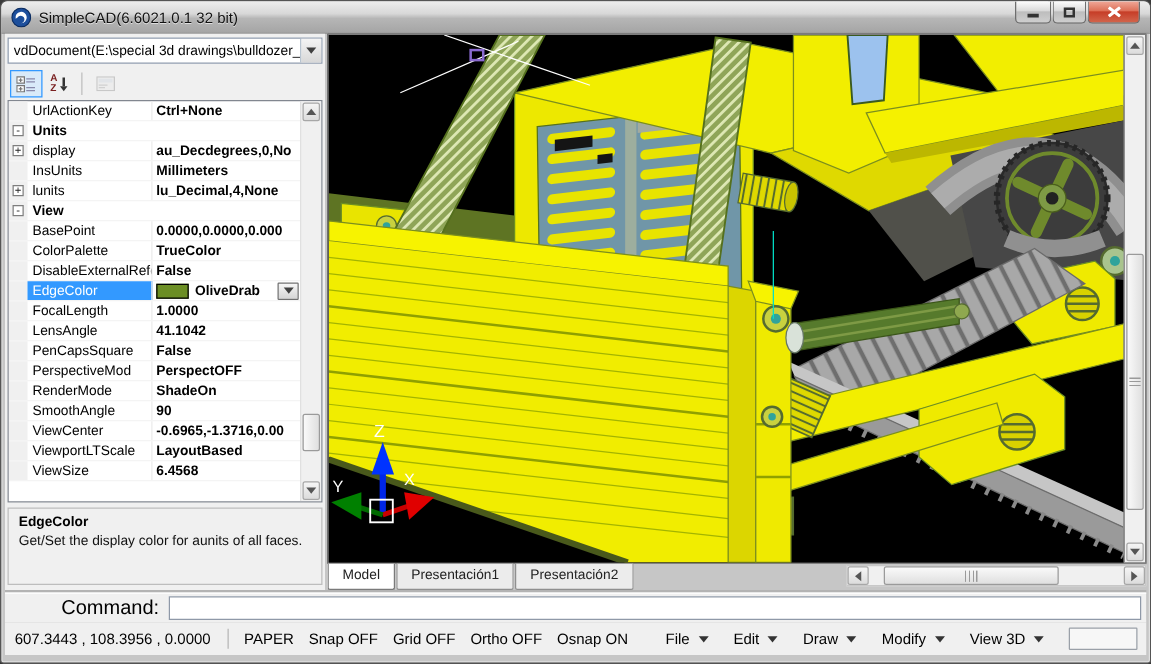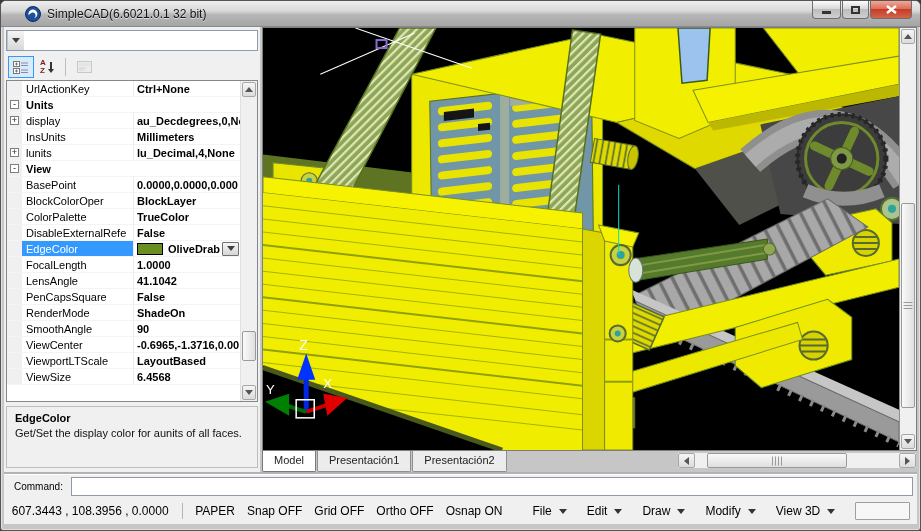--- a/index.html
+++ b/index.html
@@ -7,21 +7,21 @@
   .window {
     position:relative; width:921px; height:531px;
     background:#c6c6c6; border:1px solid #555;
     border-radius:6px 6px 3px 3px; overflow:hidden;
     box-shadow: inset 0 0 0 1px rgba(255,255,255,.45);
   }
   
   .titlebar {
     position:absolute; left:0; top:0; right:0; height:26px;
     background:linear-gradient(#eee 0%, #d8d8d8 40%, #b6b6b6 55%, #a5a5a5 100%);
-    border-bottom:1px solid #8a8a8a; display:flex; align-items:center;padding-left:16px;
+    border-bottom:1px solid #8a8a8a; display:flex; align-items:center;
   }
   .app-icon { width:16px; height:16px; margin:0 6px 0 8px; }
   .title { font-size:12px; color:#111; text-shadow:0 1px 0 rgba(255,255,255,.6); white-space:nowrap; }
   .winbtns { position:absolute; right:8px; top:0; display:flex; }
   .wbtn {
     height:18px; margin-left:1px; border:1px solid #6e6e6e; border-top:none;
     border-radius:0 0 4px 4px; background:linear-gradient(#fdfdfd,#d9d9d9 45%,#bdbdbd 50%,#cfcfcf);
     display:flex; align-items:center; justify-content:center;
   }
   .wbtn.min { width:29px; } .wbtn.max { width:27px; }
@@ -50,21 +50,21 @@
   .az .arr .bar { width:2px; height:7px; background:#333; }
   .az .arr .tri { width:0; height:0; border-left:3px solid transparent; border-right:3px solid transparent; border-top:4px solid #333; }
   
   .pg { position:absolute; left:2px; top:53px; right:2px; height:322px;
     border:1px solid #828790; background:#fff; display:flex; overflow:hidden; }
   .pg-rows { flex:1; overflow:hidden; }
   .pg-row { display:flex; height:16px; font-size:11px; align-items:stretch; border-bottom:1px solid #f4f4f4; }
   .pg-row .m { width:15px; flex:none; background:#f0f0f0; display:flex; align-items:center; justify-content:center; }
   .pg-row .xp { width:9px; height:9px; border:1px solid #7e7e7e; background:#fff;
     font-size:9px; line-height:7px; text-align:center; color:#222; }
-  .pg-row .n { width:112px; flex:none; padding-left:4px; white-space:nowrap; overflow:hidden;
+  .pg-row .n { width:100px; flex:none; padding-left:4px; white-space:nowrap; overflow:hidden;
     border-right:1px solid #ececec; display:flex; align-items:center; color:#000; }
   .pg-row .v { flex:1; padding-left:3px; font-weight:bold; white-space:nowrap; overflow:hidden; display:flex; align-items:center; }
   .pg-row.cat .n { flex:1; width:auto; font-weight:bold; border-right:none; }
   .pg-row.sel .n { background:#3399ff; color:#fff; }
   .v.vc { padding-right:1px; }
   .sw { width:26px; height:12px; border:1px solid #000; flex:none; margin-right:5px; }
   .vt { flex:none; }
   .drop { margin-left:auto; width:17px; height:14px; border:1px solid #707070; border-radius:1px;
     background:linear-gradient(#f6f6f6,#d5d5d5); display:flex; align-items:center; justify-content:center; }
   
@@ -102,21 +102,21 @@
     background:linear-gradient(#f5f5f5,#dcdcdc); border:1px solid #a7a7a7; border-radius:2px;
     display:flex; align-items:center; justify-content:center; }
   .hs-btn.lf { left:0; } .hs-btn.rt { right:0; }
   .hs-thumb { position:absolute; top:0; bottom:0; left:29px; width:140px;
     background:linear-gradient(#fafafa,#dfdfdf); border:1px solid #9a9a9a; border-radius:2px; }
   .hs-thumb .grip { position:absolute; left:50%; top:50%; transform:translate(-50%,-50%);
     width:10px; height:9px; background:repeating-linear-gradient(90deg,#9a9a9a 0 1px, transparent 1px 3px); }
   
   .command-row { position:absolute; left:3px; top:473px; right:3px; height:24px; background:#f0f0f0;
     border-top:1px solid #fff; display:flex; align-items:center; box-shadow:0 -2px 0 #b3b3b3; }
-  .command-row .lbl { font-size:10px; padding:0 8px 0 10px; color:#000; }
+  .command-row .lbl { font-size:16px; padding:0 8px 0 10px; color:#000;margin-left:35px; }
   .command-row input { flex:1; height:19px; margin-right:4px; border:1px solid #8f99a8; background:#fff;
     font-family:"Liberation Sans",sans-serif; font-size:12px; padding:0 3px; outline:none; }
   .status-bar { position:absolute; left:3px; top:497px; right:3px; height:26px; background:#f0f0f0;
     display:flex; align-items:center; font-size:12px; color:#000; }
   .coords { width:196px; text-align:center; white-space:nowrap; }
   .st-sep { width:1px; height:16px; background:#b5b5b5; margin:0 6px; }
   .st-item { margin:0 6px; white-space:nowrap; }
   .menu-wrap { display:flex; align-items:center; margin-left:24px; }
   .menu { display:flex; align-items:center; margin-right:20px; white-space:nowrap; }
   .menu .tri-dn { margin-left:7px; border-top-color:#333; }
@@ -144,20 +144,21 @@
       <div class="wbtn close">
         <svg width="11" height="9" viewBox="0 0 11 9">
           <path d="M1,1 L10,8 M10,1 L1,8" stroke="#fff" stroke-width="2.4"></path>
         </svg>
       </div>
     </div>
   </div>
 
   <div class="left-panel">
     <div class="doc-combo">
+      <span class="txt">vdDocument(E:\special 3d drawings\bulldozer_</span>
       <span class="combo-arrow">
           <i class="tri-dn"></i>
         </span>
     </div>
 
     <div class="pg-toolbar">
       <div class="tb-btn pressed">
         <svg width="16" height="14" viewBox="0 0 16 14">
           <rect x="0.5" y="1.5" width="6" height="5" fill="#fff" stroke="#777"></rect>
           <path d="M2,4 h3 M3.5,2.5 v3" stroke="#777" stroke-width="1"></path>
@@ -226,25 +227,20 @@
             </div>
             <div class="n">View</div>
           </div>
           <div class="pg-row">
             <div class="m"></div>
             <div class="n">BasePoint</div>
             <div class="v">0.0000,0.0000,0.000</div>
           </div>
           <div class="pg-row">
             <div class="m"></div>
-            <div class="n">BlockColorOper</div>
-            <div class="v">BlockLayer</div>
-          </div>
-          <div class="pg-row">
-            <div class="m"></div>
             <div class="n">ColorPalette</div>
             <div class="v">TrueColor</div>
           </div>
           <div class="pg-row">
             <div class="m"></div>
             <div class="n">DisableExternalRefe</div>
             <div class="v">False</div>
           </div>
           <div class="pg-row sel">
             <div class="m"></div>
@@ -264,20 +260,25 @@
           </div>
           <div class="pg-row">
             <div class="m"></div>
             <div class="n">LensAngle</div>
             <div class="v">41.1042</div>
           </div>
           <div class="pg-row">
             <div class="m"></div>
             <div class="n">PenCapsSquare</div>
             <div class="v">False</div>
+          </div>
+          <div class="pg-row">
+            <div class="m"></div>
+            <div class="n">PerspectiveMod</div>
+            <div class="v">PerspectOFF</div>
           </div>
           <div class="pg-row">
             <div class="m"></div>
             <div class="n">RenderMode</div>
             <div class="v">ShadeOn</div>
           </div>
           <div class="pg-row">
             <div class="m"></div>
             <div class="n">SmoothAngle</div>
             <div class="v">90</div>

